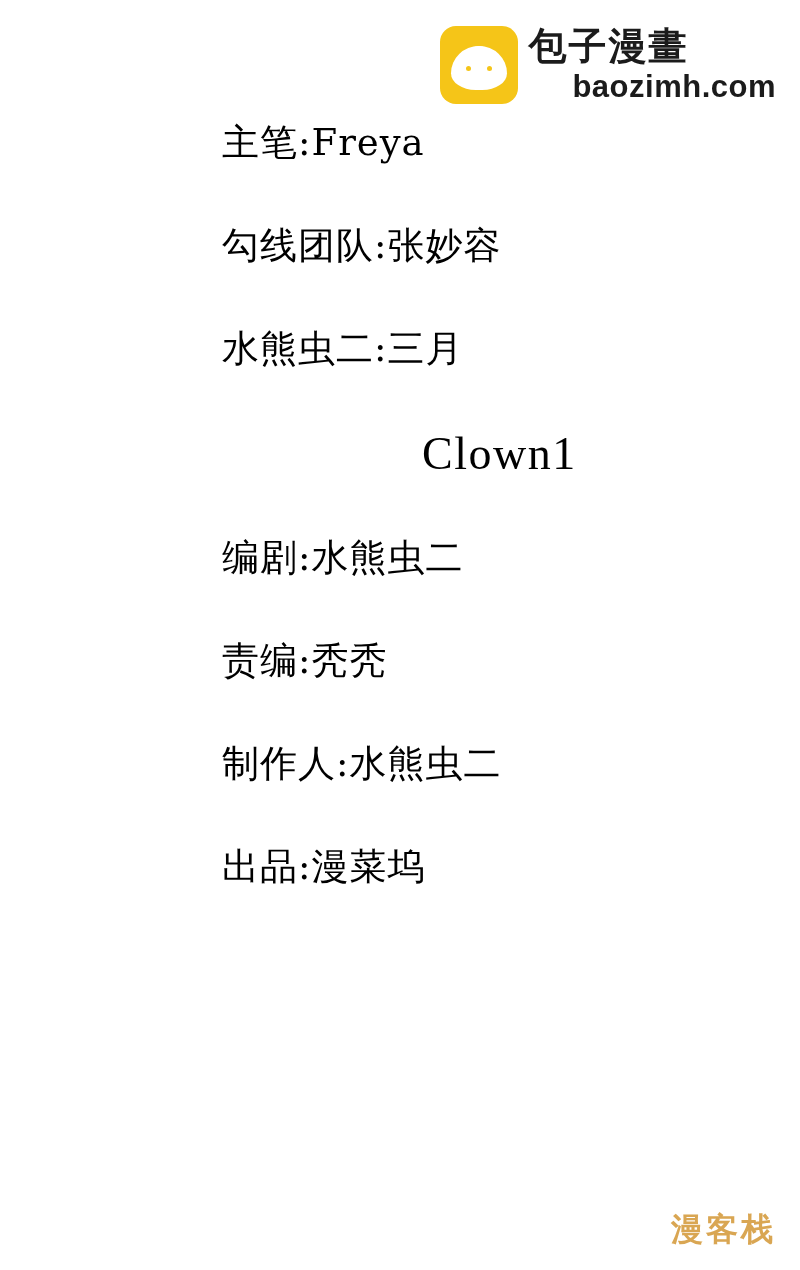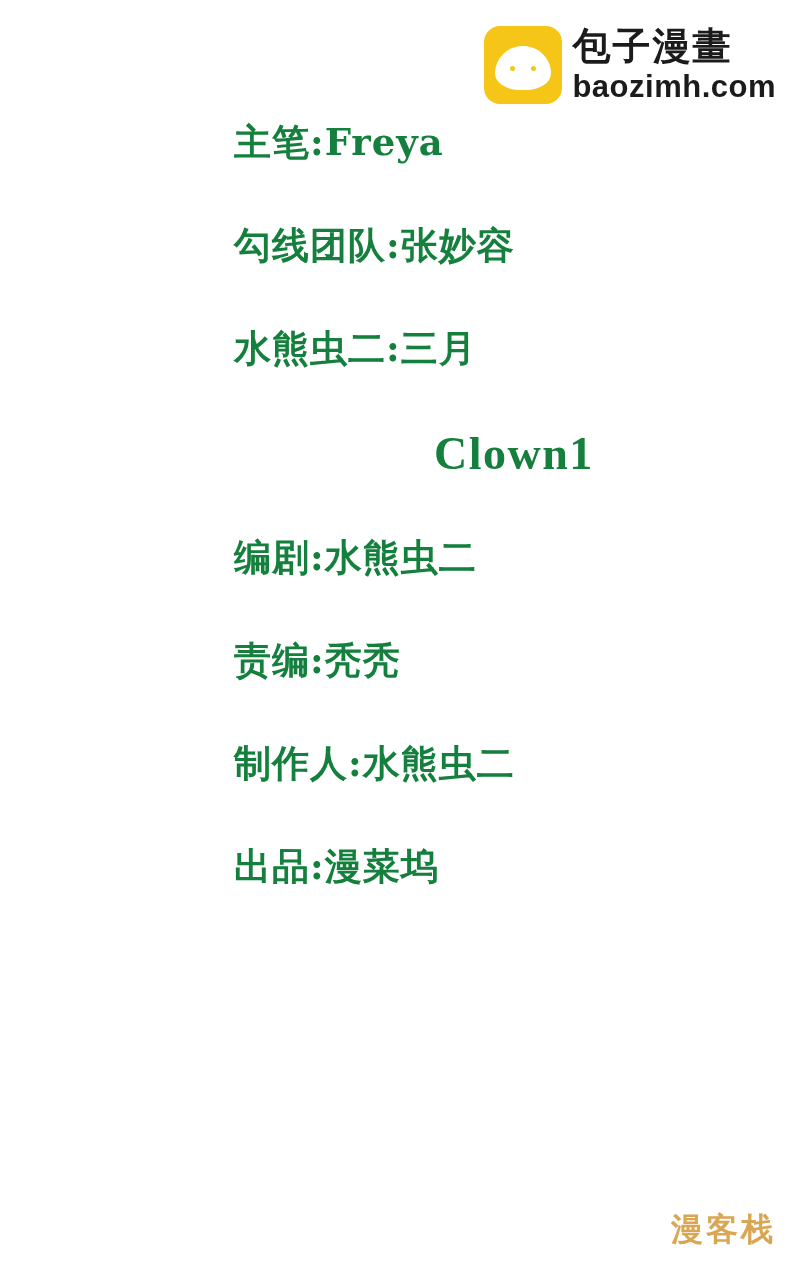--- a/index.html
+++ b/index.html
@@ -80,36 +80,37 @@
     white-space: nowrap;
   }
   .brand-url {
     font-family: "Liberation Sans", sans-serif;
     font-size: 31px;
     font-weight: 700;
     letter-spacing: 0.5px;
     color: #1b1b1b;
     margin-top: 4px;
     white-space: nowrap;
+    margin-left: 44px;
   }
 
   
   .credits {
     position: absolute;
     left: 218px;
     top: 118px;
     width: 520px;
   }
   .credit-line {
     font-family: "DejaVu Serif", "Liberation Serif", serif;
-    font-weight: 700;
+    font-weight: 400;
     font-size: 37px;
     letter-spacing: 1px;
-    color: #15803d;
-    margin: 0 0 53px 16px;
+    color: #000000;
+    margin: 0 0 53px 4px;
     white-space: nowrap;
   }
   .credit-line.indent {
     padding-left: 200px;
     font-family: "Liberation Serif", serif;
     font-size: 46px;
     letter-spacing: 1.5px;
   }
 
   

